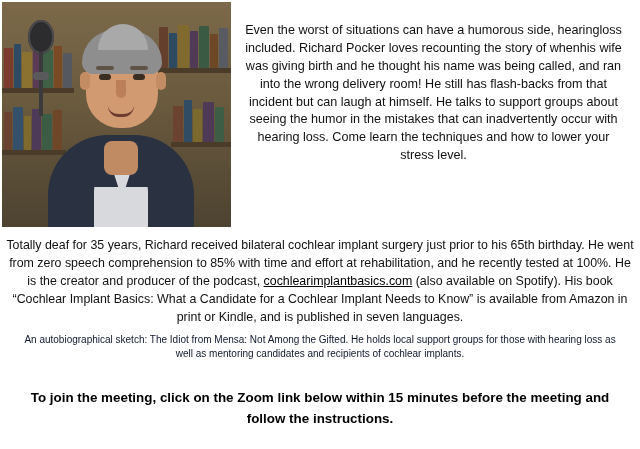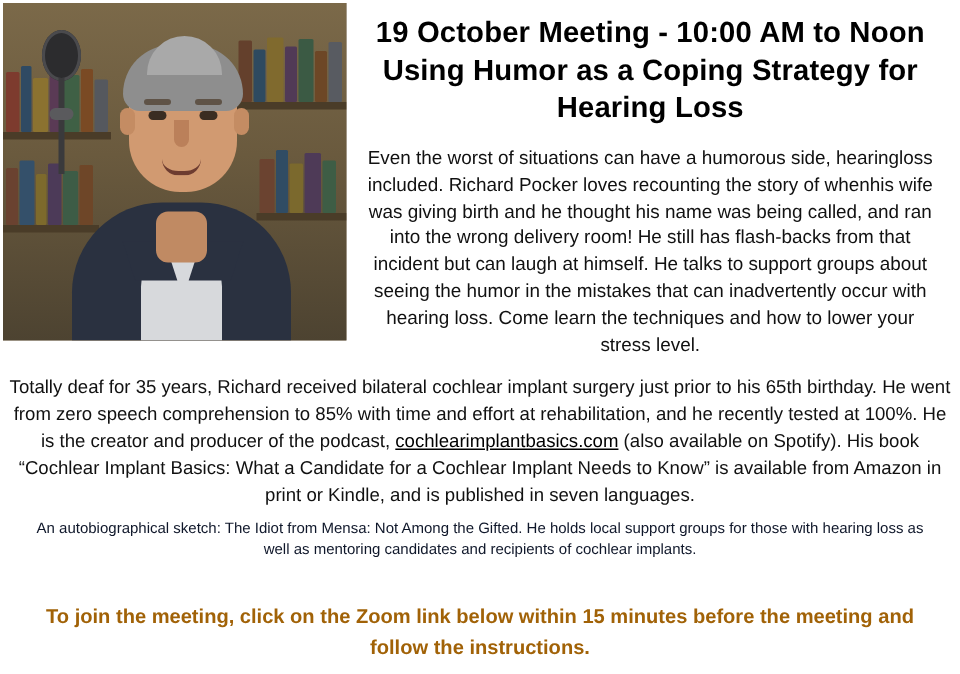--- a/index.html
+++ b/index.html
@@ -251,21 +251,21 @@
     text-align: center;
     color: #0f172a;
   }
   .joinline {
     margin: 26px 0 0 0;
     padding: 0 22px;
     font-size: 13.4px;
     font-weight: bold;
     line-height: 1.55;
     text-align: center;
-    color: #a16207;
+    color: #000000;
   }
 </style>
 </head>
 <body>
 
 <div class="page">
 
   <div class="top">
 
     <div class="photo-wrap">
@@ -332,25 +332,20 @@
           <div class="brow-r"></div>
           <div class="eye-l"></div>
           <div class="eye-r"></div>
           <div class="nose"></div>
           <div class="mouth"></div>
         </div>
       </div>
     </div>
 
     <div class="top-text">
-      <h1 class="headline">
-        <span>19 October Meeting  - 10:00 AM to Noon</span><br>
-        <span>Using Humor as a Coping Strategy for</span><br>
-        <span>Hearing Loss</span>
-      </h1>
       <p class="intro">Even the worst of situations can have a humorous side, hearingloss included. Richard Pocker loves recounting the story of whenhis wife was giving birth and he thought his name was being called, and ran into the wrong delivery room! He still has flash-backs from that incident but can laugh at himself. He talks to support groups about seeing the humor in the mistakes that can inadvertently occur with hearing loss. Come learn the techniques and how to lower your stress level.</p>
     </div>
 
   </div>
 
   <div class="bio">
     <p><span>Totally deaf for 35 years, Richard received bilateral cochlear implant surgery just prior to his 65th birthday. He went from zero speech comprehension to 85% with time and effort at rehabilitation, and he recently tested at 100%.  He is the creator and producer of the podcast, </span><a href="#">cochlearimplantbasics.com</a><span> (also available on Spotify). His book “Cochlear Implant Basics: What a Candidate for a Cochlear Implant Needs to Know” is available from Amazon in print or Kindle, and is published in seven languages.</span></p>
   </div>
 
   <p class="sketch">An autobiographical sketch: The Idiot from Mensa: Not Among the Gifted. He holds local support groups for those with hearing loss as well as mentoring candidates and recipients of cochlear implants.</p>

